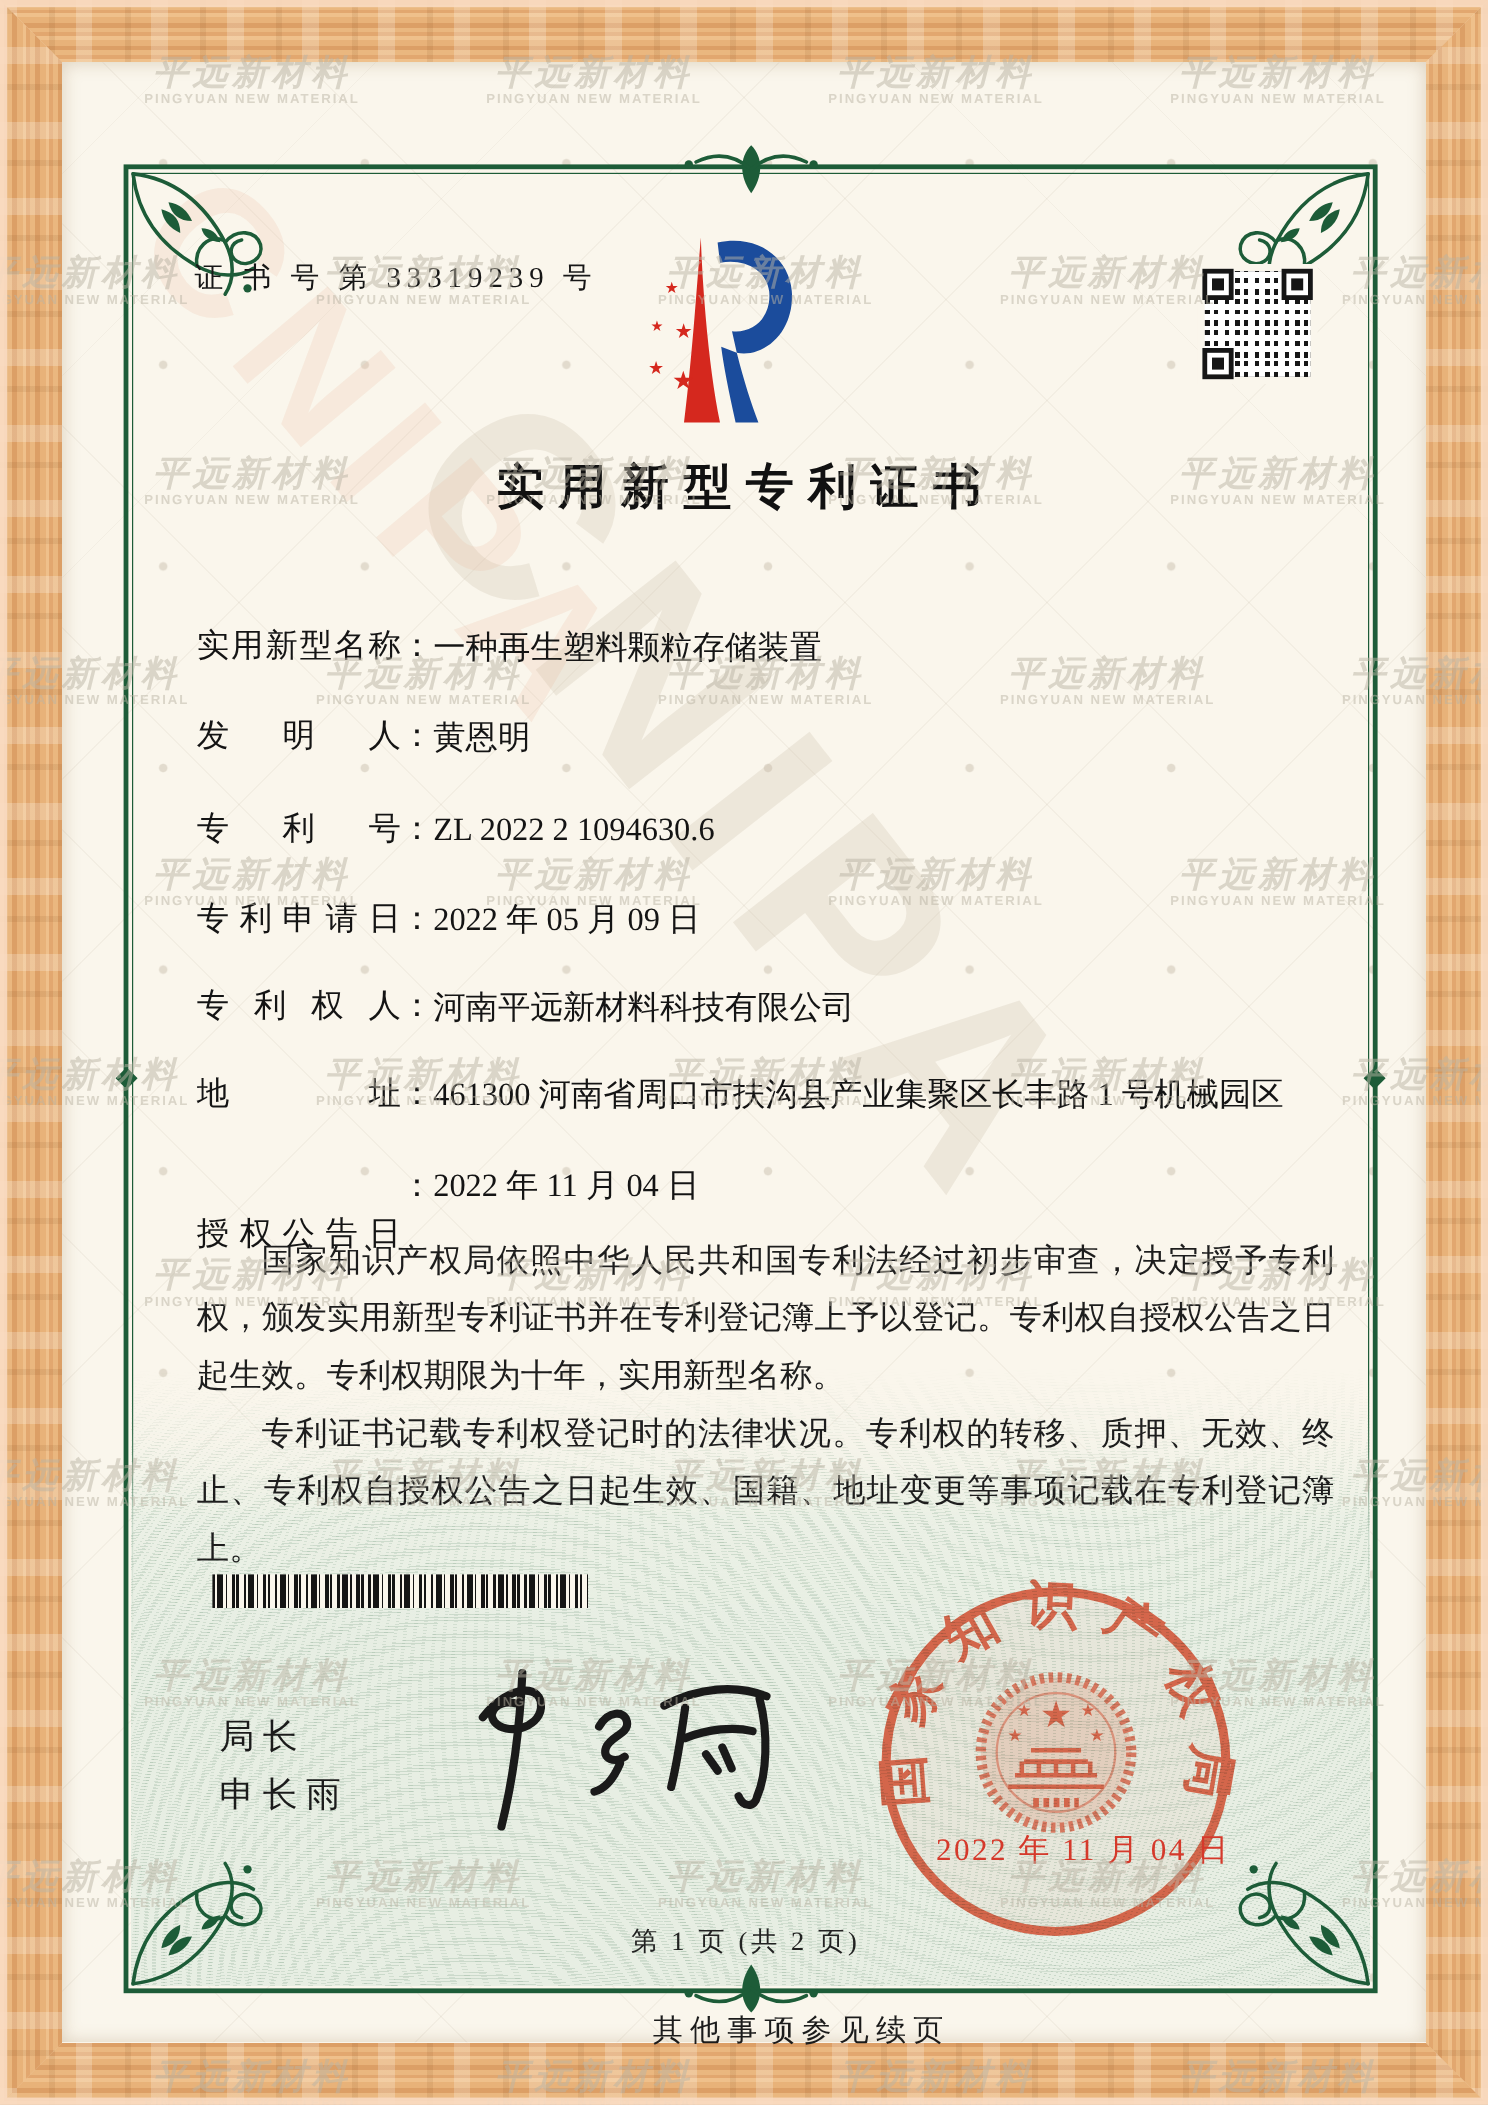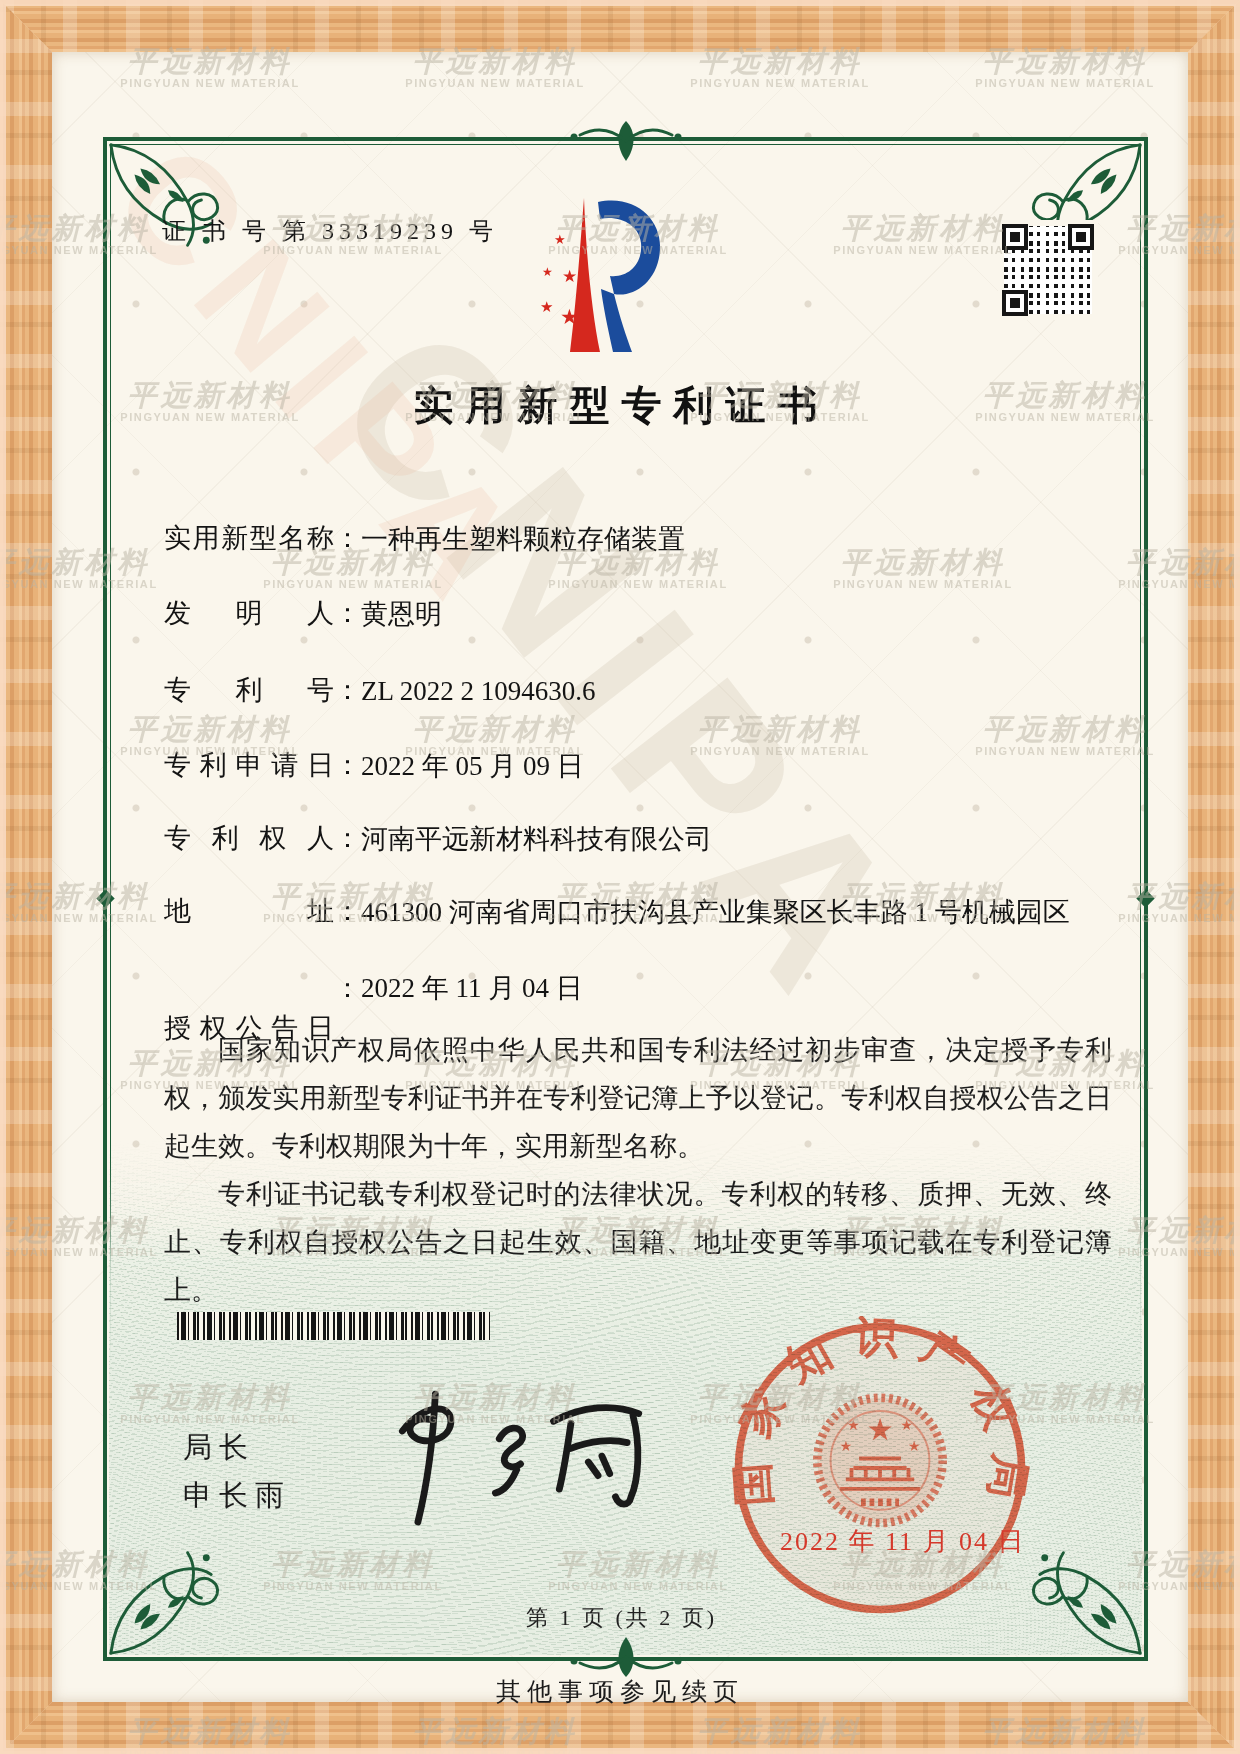--- a/index.html
+++ b/index.html
@@ -96,21 +96,21 @@
   .director{left:131px;z-index:4;font-family:"Liberation Sans","DejaVu Sans",sans-serif;
             font-size:29px;letter-spacing:7px;color:#1b1b1b;text-align:center;}
   .dir-title{top:1376px;}
   .dir-name{top:1424px;}
   .signature{left:300px;top:1330px;width:310px;height:160px;z-index:5;}
 
   .seal{left:676px;top:1264px;width:304px;height:304px;z-index:5;mix-blend-mode:multiply;opacity:0.95;}
   .seal-date{left:728px;top:1472px;font-size:26px;letter-spacing:2px;color:#d5392b;z-index:6;white-space:nowrap;}
 
   .page-info{left:51px;top:1551px;width:1037px;text-align:center;font-size:22px;letter-spacing:3px;color:#222;z-index:4;}
-  .note{left:0;top:1623px;width:1136px;text-align:center;font-size:25px;letter-spacing:6px;color:#1b1b1b;z-index:4;}
+  .note{left:0;top:1623px;width:1136px;text-align:center;font-size:25px;letter-spacing:6px;color:#1b1b1b;z-index:4;padding-left:48px;}
 
   
   #wm-layer{position:absolute;inset:0;z-index:7;pointer-events:none;overflow:hidden;}
   .wm{position:absolute;width:260px;text-align:center;color:rgba(186,179,164,0.5);
       font-family:"Liberation Sans","DejaVu Sans",sans-serif;font-weight:700;line-height:1.05;}
   .wm .l1{font-size:29px;letter-spacing:4px;font-style:italic;}
   .wm .l2{font-size:11px;letter-spacing:1.6px;margin-top:2px;}
 </style>
 </head>
 <body>

